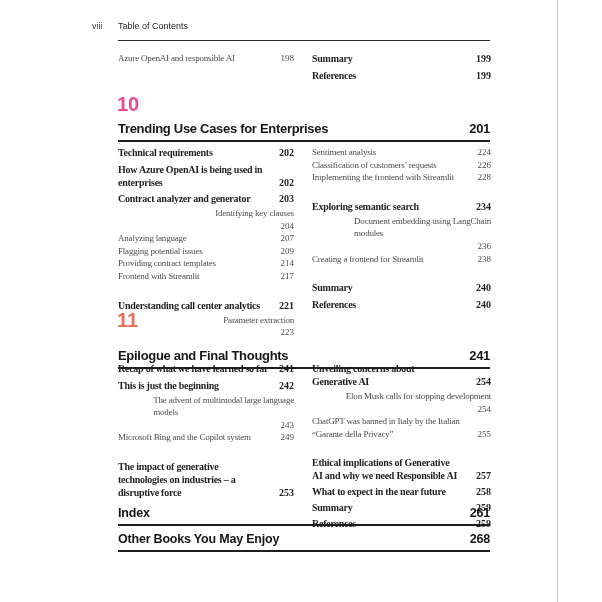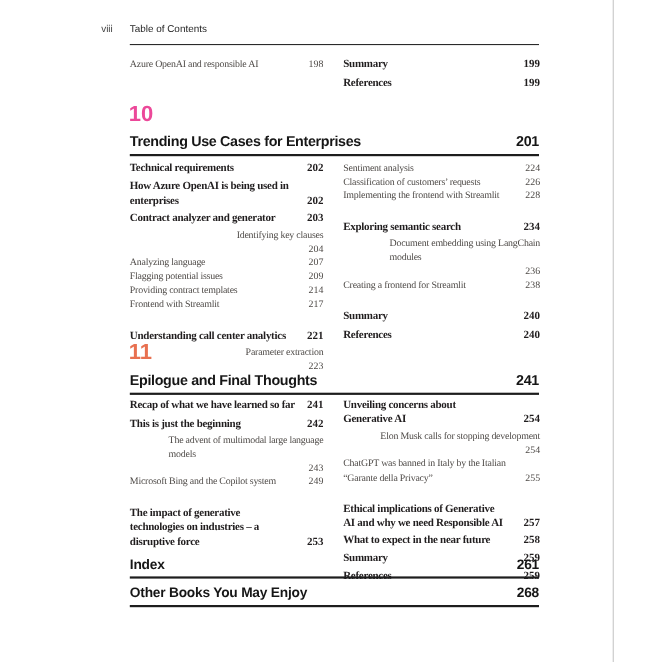--- a/index.html
+++ b/index.html
@@ -49,21 +49,21 @@
   .ch11-number { top:310px; }
 
   .chapter-title-row {
     position:absolute; left:118px; width:372px;
     display:flex; align-items:flex-end;
     font-family:"Liberation Sans", sans-serif; font-weight:bold;
     font-size:13px; line-height:15px; letter-spacing:-0.3px; color:#161616;
     padding-bottom:4px; border-bottom:2px solid #1d1d1d;
   }
   .ch10-title { top:121px; }
-  .ch11-title { top:338px; }
+  .ch11-title { top:348px; }
   .ct-num { margin-left:auto; }
 
   .ch10-cols { top:146px; height:160px; }
   .ch11-cols { top:362px; height:150px;text-decoration:underline; }
   .top-cols  { top:52px;  height:40px; }
 
   .backmatter-row {
     position:absolute; left:118px; width:372px;
     display:flex; align-items:flex-end;
     font-family:"Liberation Sans", sans-serif; font-weight:bold;

